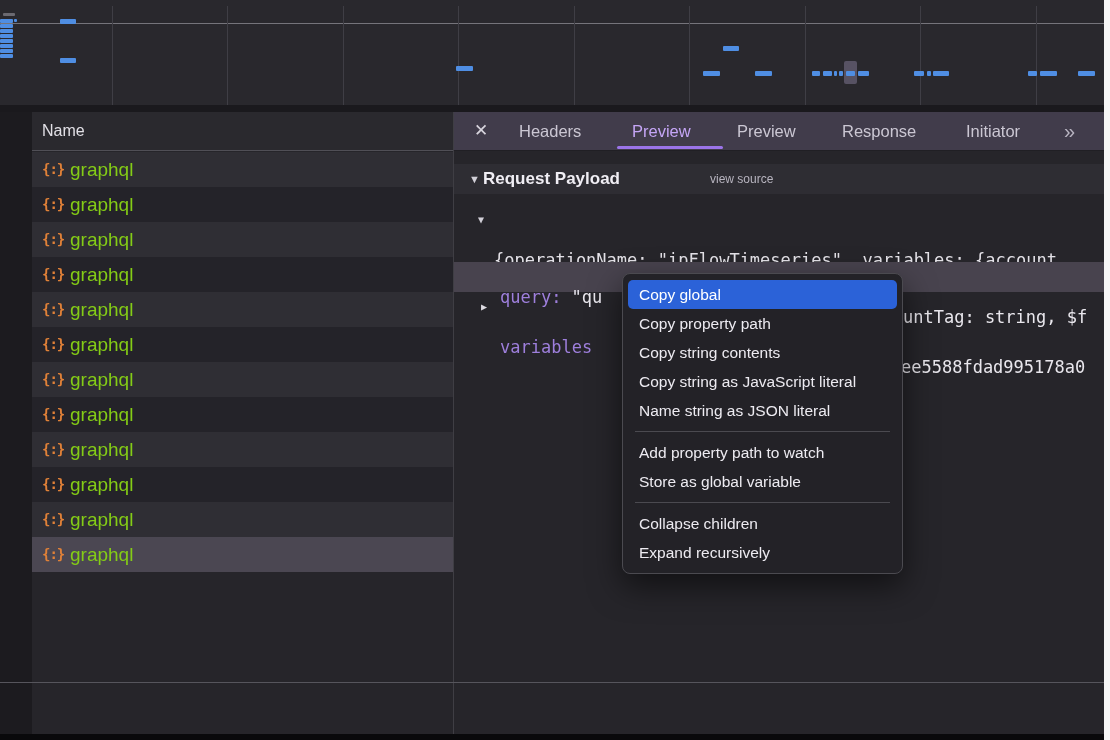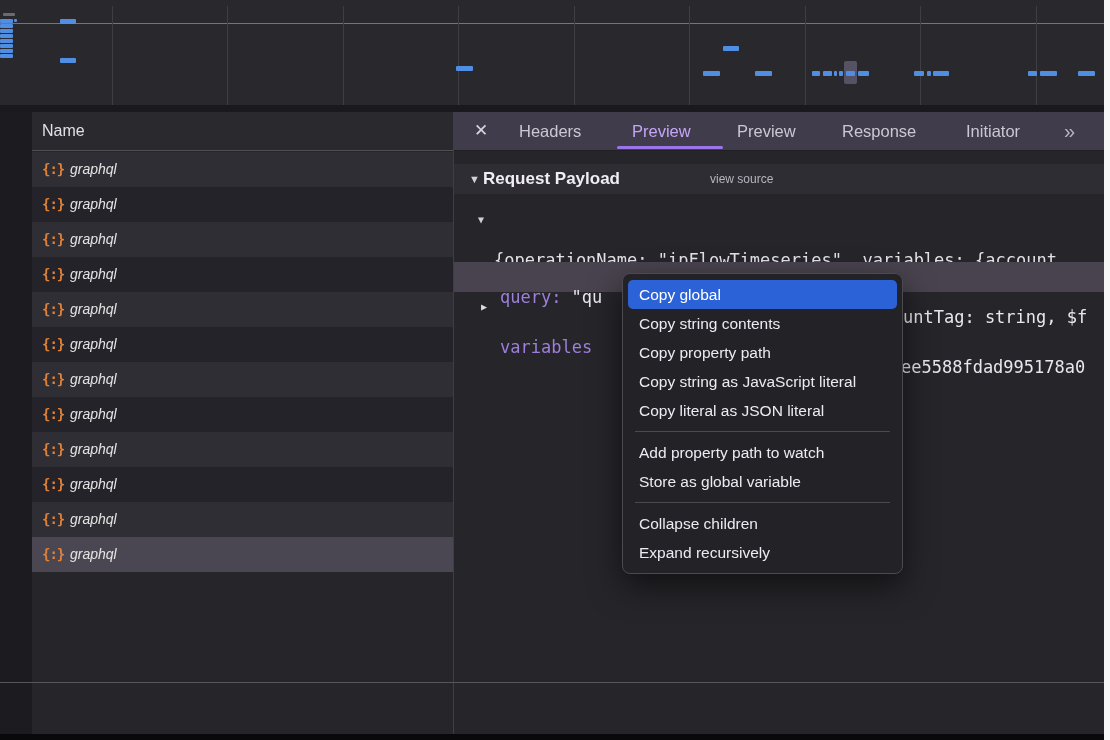--- a/index.html
+++ b/index.html
@@ -20,21 +20,21 @@
   #name-header{position:absolute;left:0;top:0;width:453px;height:39px;background:#2a292e;
                border-bottom:1px solid #504f56;box-sizing:border-box;}
   #name-header span{position:absolute;left:10px;top:0;line-height:38px;font-size:16px;color:#e2e0e6;}
   #rows{position:absolute;left:0;top:40px;width:453px;}
   .net-row{position:relative;width:453px;height:35px;background:#242329;cursor:default;}
   .net-row.alt{background:#2f2e34;}
   .net-row.selected{background:#4b4752;}
   .braces{position:absolute;left:10px;top:0;line-height:35px;
           font-family:"DejaVu Sans Mono",monospace;font-weight:bold;font-size:14px;
           letter-spacing:-1px;color:#e08138;}
-  .net-label{position:absolute;left:38px;top:0;line-height:35px;font-size:14px;color:#e5e5e5;font-style:italic;}
+  .net-label{position:absolute;left:38px;top:0;line-height:35px;font-size:19px;color:#84cc16;}
   #v-divider{position:absolute;left:453px;top:112px;width:1px;height:622px;background:#3f3e44;}
   
   #right-col{position:absolute;left:454px;top:112px;width:650px;height:622px;background:#26252a;overflow:hidden;}
   #tab-bar{position:absolute;left:0;top:0;width:650px;height:39px;background:#413c4b;
            border-bottom:1px solid #201f24;box-sizing:border-box;}
   .tab{position:absolute;top:0;line-height:38px;font-size:16.5px;color:#cbc7d3;cursor:pointer;white-space:nowrap;}
   .tab.active{color:#c5a6f6;}
   #close-x{position:absolute;left:20px;top:0;line-height:38px;font-size:17px;color:#d8d5de;cursor:pointer;}
   #tab-overflow{position:absolute;left:610px;top:0;line-height:38px;font-size:20px;color:#b9b5c2;
                 letter-spacing:-2px;cursor:pointer;}
@@ -216,24 +216,24 @@
       <span id="vars-frag">ee5588fdad995178a0</span>
     </div>
   </div>
 
   <div id="footer-divider"></div>
   <div id="bottom-black"></div>
   <div id="right-white"></div>
 
   <div id="context-menu">
     <div class="menu-item hl">Copy global</div>
+    <div class="menu-item">Copy property path</div>
     <div class="menu-item">Copy string contents</div>
-    <div class="menu-item">Copy property path</div>
     <div class="menu-item">Copy string as JavaScript literal</div>
-    <div class="menu-item">Copy literal as JSON literal</div>
+    <div class="menu-item">Name string as JSON literal</div>
     <div class="menu-sep"></div>
     <div class="menu-item">Add property path to watch</div>
     <div class="menu-item">Store as global variable</div>
     <div class="menu-sep"></div>
     <div class="menu-item">Collapse children</div>
     <div class="menu-item">Expand recursively</div>
   </div>
 
 </div>
 

